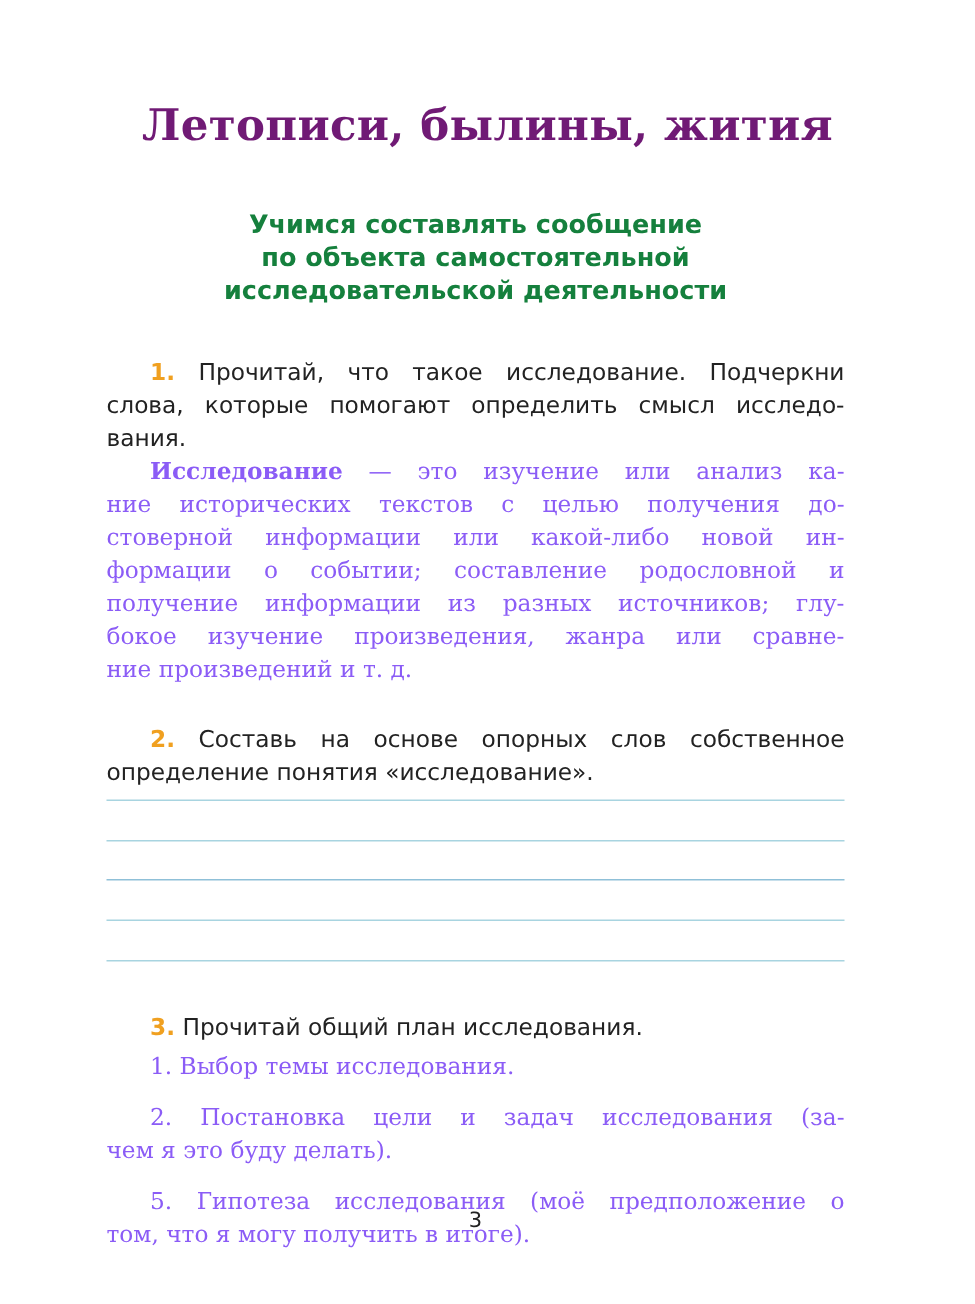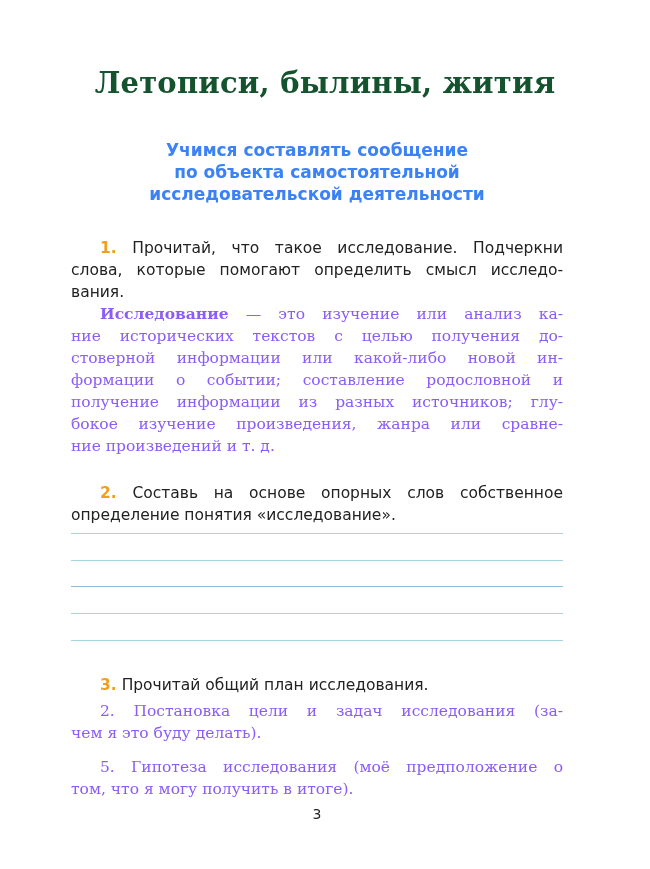--- a/index.html
+++ b/index.html
@@ -1,21 +1,21 @@
 <!DOCTYPE html>
 <html><head>
 <meta charset="utf-8">
 <style>
   html,body{margin:0;padding:0;background:#ffffff;}
   body{width:650px;height:869px;position:relative;overflow:hidden;}
   .page{position:absolute;left:0;top:0;width:650px;height:869px;}
   .title{position:absolute;top:66px;left:0;width:650px;text-align:center;
-    font-family:"DejaVu Serif",serif;font-weight:bold;font-size:29px;color:#14532d;letter-spacing:0.2px;}
+    font-family:"DejaVu Serif",serif;font-weight:bold;font-size:29px;color:#701a75;letter-spacing:0.2px;}
   .subtitle{position:absolute;top:139px;left:0;width:634px;text-align:center;
-    font-family:"DejaVu Sans",sans-serif;font-weight:bold;font-size:17px;line-height:22px;color:#3b82f6;}
+    font-family:"DejaVu Sans",sans-serif;font-weight:bold;font-size:17px;line-height:22px;color:#15803d;}
   .sans{font-family:"DejaVu Sans",sans-serif;font-size:15.5px;color:#222;}
   .serif{font-family:"DejaVu Serif",serif;font-size:15.5px;color:#8b5cf6;}
   .block{position:absolute;left:71px;width:492px;text-align:justify;}
   .line{display:block;text-align:justify;text-align-last:justify;white-space:nowrap;height:22px;line-height:22px;}
   .line.last{text-align-last:left;}
   .indent{padding-left:29px;margin-top:12px;}
   .num{color:#f0a020;font-weight:bold;}
   .rule{position:absolute;left:71px;width:492px;height:0;border-top:1px solid #a8d4e0;}
   .rule.dark{border-top-color:#8fc0d8;}
   .pagenum{position:absolute;top:806px;left:0;width:634px;text-align:center;
@@ -59,20 +59,21 @@
   <div class="rule" style="top:560px;"></div>
   <div class="rule dark" style="top:586px;"></div>
   <div class="rule" style="top:613px;"></div>
   <div class="rule" style="top:640px;"></div>
 
   <div class="block sans" style="top:662px;">
     <span class="line indent last"><span class="num">3.</span> <span>Прочитай общий план исследования.</span></span>
   </div>
 
   <div class="block serif" style="top:688px;">
+    <span class="line indent last">1. Выбор темы исследования.</span>
     <span class="line indent">2. Постановка цели и задач исследования (за-</span>
     <span class="line last">чем я это буду делать).</span>
     <span class="line indent">5. Гипотеза исследования (моё предположение о</span>
     <span class="line last">том, что я могу получить в итоге).</span>
   </div>
 
   <div class="pagenum">3</div>
 </div>
 
 </body></html>

